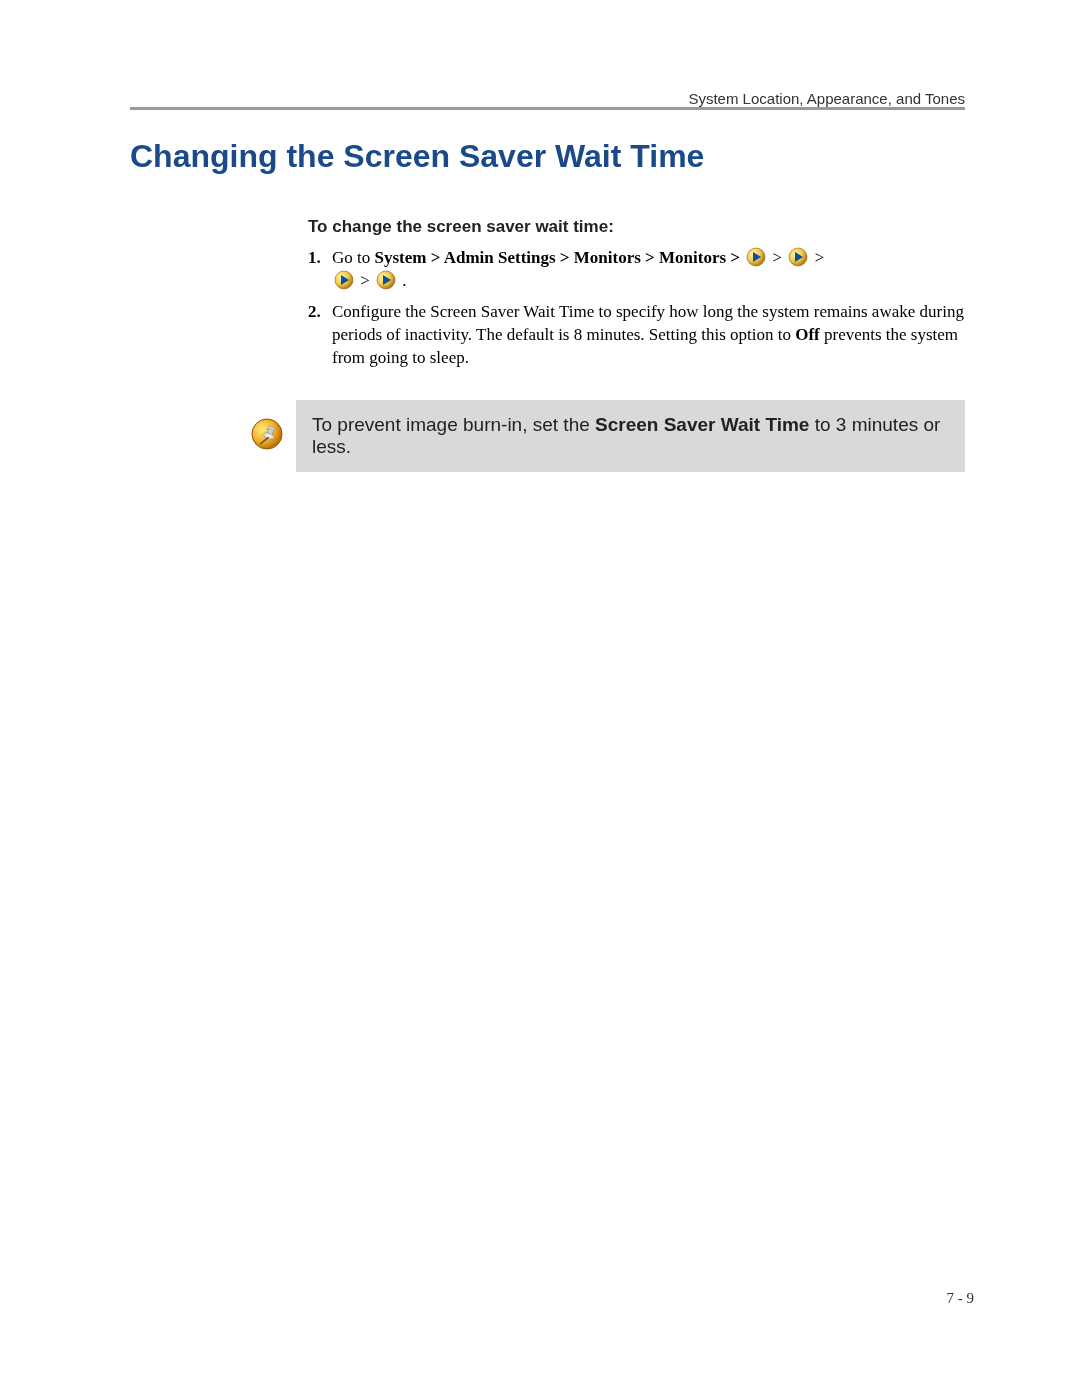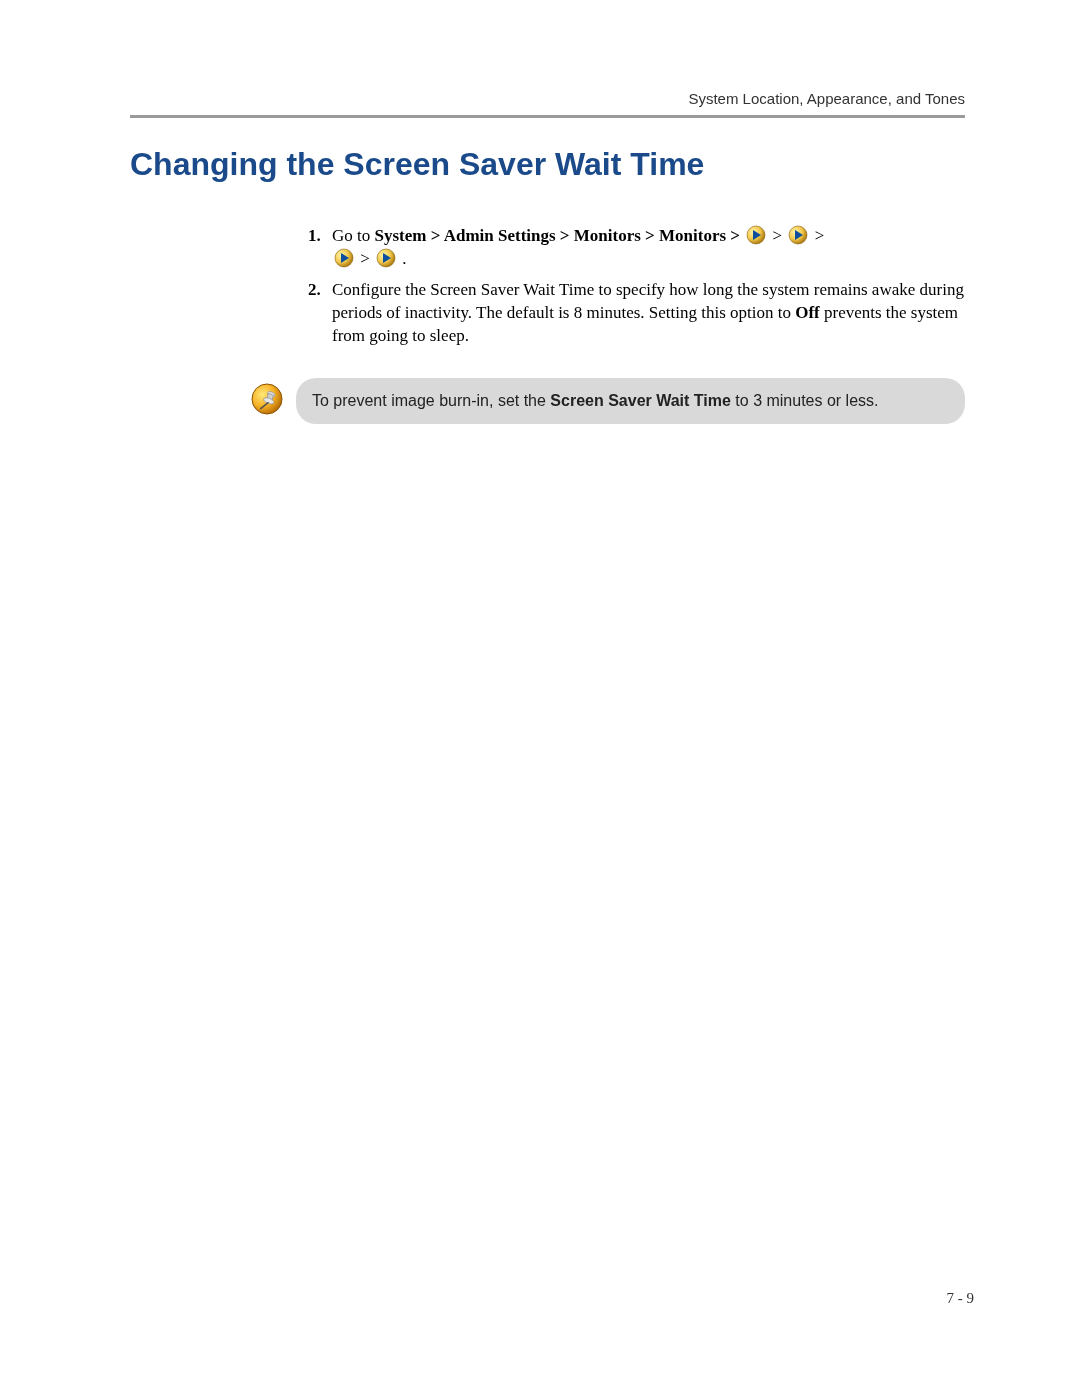--- a/index.html
+++ b/index.html
@@ -17,21 +17,20 @@
     padding: 90px 115px 0 130px;
     box-sizing: border-box;
     height: 100%;
     position: relative;
   }
   .header-text {
     text-align: right;
     font-family: Arial, Helvetica, sans-serif;
     font-size: 15px;
     color: #333;
-    margin-bottom: 8px;
   }
   .rule {
     border: none;
     border-top: 3px solid #9a9a9a;
     margin: 0 0 28px 0;
   }
   .h1 {
     font-family: Arial, Helvetica, sans-serif;
     font-weight: bold;
     font-size: 32px;
@@ -88,23 +87,22 @@
   .note-icon {
     width: 46px;
     flex-shrink: 0;
     text-align: left;
   }
   .note-box {
     flex: 1;
     background: #d9d9d9;
     padding: 14px 16px;
     font-family: Arial, Helvetica, sans-serif;
-    font-size: 16px;
+    font-size: 19px;
     color: #222;
-    border-radius: 20px;
   }
   .note-box .bold {
     font-weight: bold;
   }
   .footer {
     position: absolute;
     bottom: 90px;
     right: 106px;
     font-size: 15px;
     color: #333;
@@ -114,20 +112,21 @@
 <body>
 
 <div class="page">
 
   <div class="header-text">System Location, Appearance, and Tones</div>
   <hr class="rule">
 
   <h1 class="h1">Changing the Screen Saver Wait Time</h1>
 
   <div class="content-indent">
+    <div class="sub-h">To change the screen saver wait time:</div>
 
     <ol class="steps">
       <li>
         <span class="num">1.</span>
         <span class="body">
           <span>Go to </span><span class="bold">System &gt; Admin Settings &gt; Monitors &gt; Monitors &gt; </span><span class="arrow-icon"><svg viewBox="0 0 20 20">
                 <defs>
                   <radialGradient id="g1" cx="35%" cy="35%" r="65%">
                     <stop offset="0%" stop-color="#fdf6b0"></stop>
                     <stop offset="60%" stop-color="#f3c94b"></stop>

